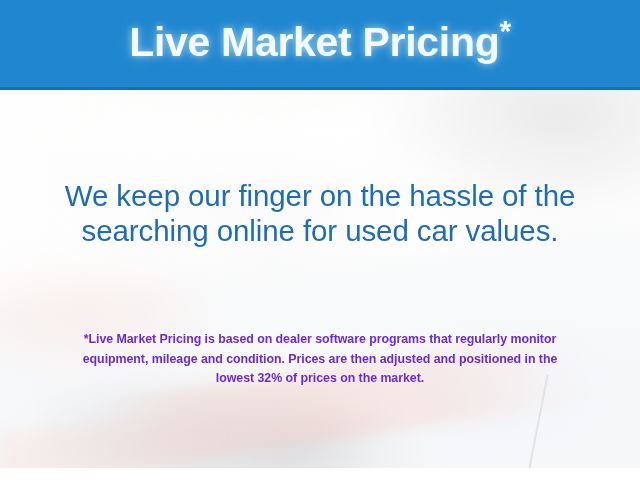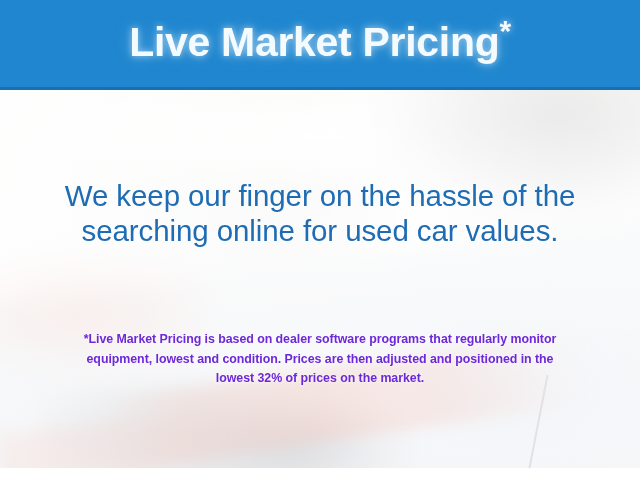--- a/index.html
+++ b/index.html
@@ -285,18 +285,18 @@
 
   <div id="content">
 
     <div id="headline">
       <span class="hl-line">We keep our finger on the hassle of the</span>
       <span class="hl-line">searching online for used car values.</span>
     </div>
 
     <div id="disclaimer">
       <span class="dc-line">*Live Market Pricing is based on dealer software programs that regularly monitor</span>
-      <span class="dc-line">equipment, lowest and condition. Prices are then adjusted and positioned in the</span>
+      <span class="dc-line">equipment, mileage and condition. Prices are then adjusted and positioned in the</span>
       <span class="dc-line">lowest 32% of prices on the market.</span>
     </div>
 
   </div>
 </div>
 
 </body></html>

